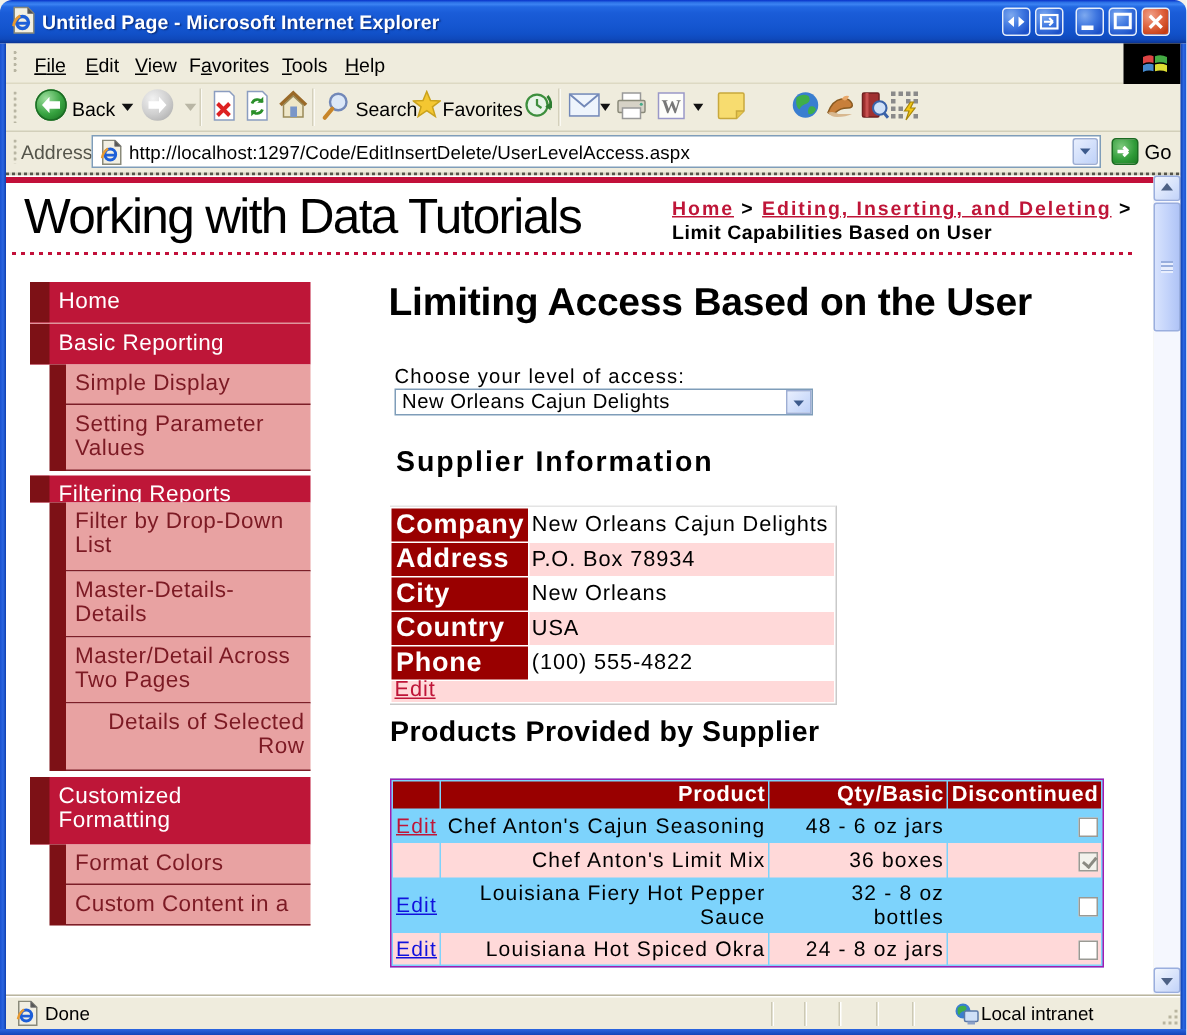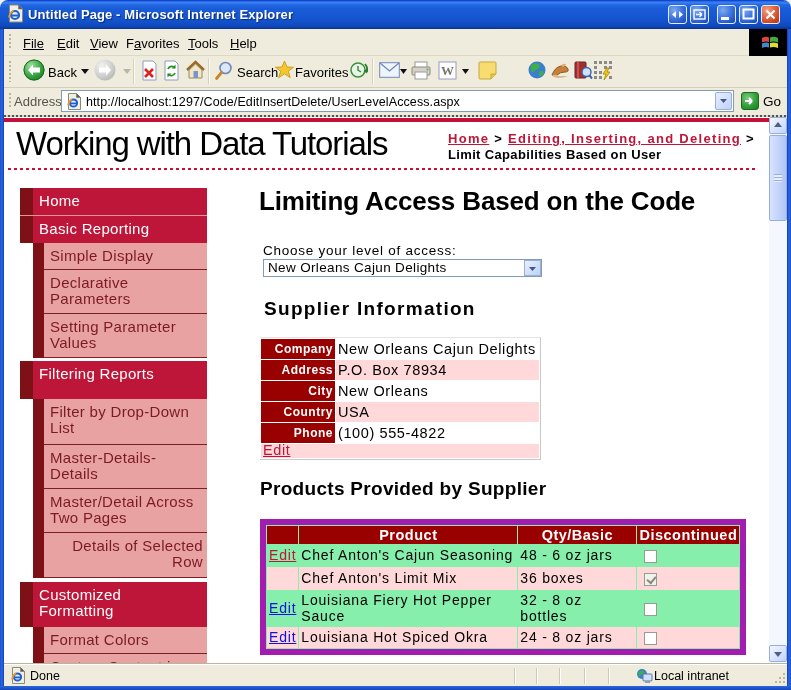--- a/index.html
+++ b/index.html
@@ -54,28 +54,28 @@
 #sidemenu { position:absolute; left:20px; top:71px; width:187px; font-size:15px; }
 .mrow { position:relative; }
 .top1 { position:relative; background:#be1638; color:#fff; padding:5px 4px 0 19px; letter-spacing:0.3px; line-height:16px; overflow:hidden;}
 .notch { position:absolute; left:0; top:0; bottom:0; width:13px; background:#7d1116; }
 .subwrap { position:relative; margin-left:13px; border-left:11px solid #7d1116; }
 .sub1 { background:#e8a2a2; color:#7c1a24; padding:5px 4px 0 6px; border-bottom:1px solid #7c1e28; letter-spacing:0.3px; line-height:16px; overflow:hidden;}
 .gap { height:3px; } .gap4 { height:4px; }
 
 table { border-collapse:separate; border-spacing:1px; font-family:"Liberation Sans", sans-serif; }
 #suptable { position:absolute; left:-1px; top:220px; background:#fff; }
-#suptable th { background:#900; color:#fff; text-align:right; font-size:12px; font-weight:bold; letter-spacing:0.5px; padding:0 2px 1px 3px; height:20px;}
+#suptable th { background:#900; color:#fff; text-align:left; font-size:18px; font-weight:bold; letter-spacing:0.5px; padding:0 2px 1px 3px; height:20px;}
 #suptable td { font-size:14.5px; letter-spacing:0.6px; padding:0 2px 1px 2px; height:20px; }
 #suptable { border-right:1px solid #c9c9c9; border-bottom:1px solid #c9c9c9; border-top:1px solid #e4e4e4;}
 .pink { background:#ffd9d9; }
 a.redlink { color:#bf1538; }
 a.bluelink { color:#1111dd; }
 
-#prodtable { position:absolute; left:-1px; top:402px; background:#86efac; border:6px solid #a21caf; }
+#prodtable { position:absolute; left:-1px; top:402px; background:#7dd3fc; border:1px solid #a21caf;text-align:right; }
 #prodtable th { background:#900; color:#fff; font-size:14.5px; font-weight:bold; letter-spacing:0.5px; padding:0 2px 1px 2px; height:18px;}
 #prodtable td { font-size:14px; letter-spacing:0.8px; padding:0 2px 1px 2px; height:19px; }
 .cb { display:inline-block; width:13px; height:13px; border:1px solid #9a9a94; background:#fff; position:relative; vertical-align:middle; margin-left:5px;}
 .cb.ck { background:#f2f2ec; } .cb.ck:after { content:""; position:absolute; left:2px; top:2px; width:7px; height:4px; border-left:2px solid #8a8a82; border-bottom:2px solid #8a8a82; transform:rotate(-50deg); }
 
 
 #scroll { position:absolute; left:769px; top:117px; width:18px; height:546px; background:#f5f7fe; }
 .sbtn { position:absolute; left:0; width:18px; height:17px; border-radius:2px; border:1px solid #9aaede;
   background:linear-gradient(135deg,#f3f7fe,#c2d3f9); }
 #sthumb { position:absolute; left:0; top:18px; width:18px; height:86px; border-radius:2px; border:1px solid #9aaede;
@@ -301,41 +301,40 @@
 <div id="page">
   <div style="position:absolute; left:16px; top:8px; font-size:33px; letter-spacing:-1.1px;">Working with Data Tutorials</div>
   <div style="position:absolute; left:448px; top:14px; font-size:13px; font-weight:bold; line-height:15.5px;" id="crumbs2"><span style="letter-spacing:1.3px;"><a href="#" style="color:#bf1538;">Home</a> &gt; <a href="#" style="color:#bf1538;">Editing, Inserting, and Deleting</a> &gt;</span><br><span style="letter-spacing:0.35px;">Limit Capabilities Based on User</span></div>
   <div style="position:absolute; left:8px; top:51px; width:748px; height:2px; background:repeating-linear-gradient(90deg,#c2103a 0,#c2103a 3px,#ffffff 3px,#ffffff 6px);"></div>
 
   <div id="sidemenu">
     <div class="mrow top1" style="height:28px; border-bottom:1px solid #e0949c;"><span class="notch"></span>Home</div>
     <div class="mrow top1" style="height:27px;"><span class="notch"></span>Basic Reporting</div>
     <div class="subwrap">
       <div class="sub1" style="height:27px;">Simple Display</div>
-      <div class="sub1" style="height:44px;">Declarative<br>Parameters</div>
       <div class="sub1" style="height:44px;">Setting Parameter<br>Values</div>
     </div>
     <div class="gap"></div>
-    <div class="mrow top1" style="height:38px;"><span class="notch"></span>Filtering Reports</div>
+    <div class="mrow top1" style="height:18px;"><span class="notch"></span>Filtering Reports</div>
     <div class="subwrap">
       <div class="sub1" style="height:46px;">Filter by Drop-Down<br>List</div>
       <div class="sub1" style="height:44px;">Master-Details-<br>Details</div>
       <div class="sub1" style="height:44px;">Master/Detail Across<br>Two Pages</div>
       <div class="sub1" style="height:45px;text-align:right;">Details of Selected<br>Row</div>
     </div>
     <div class="gap4"></div>
     <div class="mrow top1" style="height:45px;"><span class="notch"></span>Customized<br>Formatting</div>
     <div class="subwrap">
       <div class="sub1" style="height:27px;">Format Colors</div>
       <div class="sub1" style="height:27px;">Custom Content in a</div>
     </div>
   </div>
 
   <div id="main2" style="position:absolute; left:261px; top:0; width:502px;">
-    <div id="h1x" style="position:absolute; left:-2px; top:69px; font-size:26px; font-weight:bold; letter-spacing:-0.15px;">Limiting Access Based on the Code</div>
+    <div id="h1x" style="position:absolute; left:-2px; top:69px; font-size:26px; font-weight:bold; letter-spacing:-0.15px;">Limiting Access Based on the User</div>
     <div style="position:absolute; left:2px; top:126px; font-size:13.5px; letter-spacing:0.75px;">Choose your level of access:</div>
     <div style="position:absolute; left:2px; top:142px; width:279px; height:18px; border:1px solid #7f9db9; background:#fff; font-size:13.5px; letter-spacing:0.35px; line-height:16px; padding-left:4px;">New Orleans Cajun Delights
       <span style="position:absolute; right:0px; top:0px; width:17px; height:16px; background:linear-gradient(135deg,#e8effe,#bed1f8); border:1px solid #9daed4;"><svg width="15" height="15">
             <path d="M4 6 L11 6 L7.5 10 Z" fill="#3c5a8c"></path>
           </svg></span>
     </div>
     <div style="position:absolute; left:3px; top:181px; font-size:19px; font-weight:bold; letter-spacing:1.3px;">Supplier Information</div>
     <table id="suptable">
       <tbody>
           <tr>

